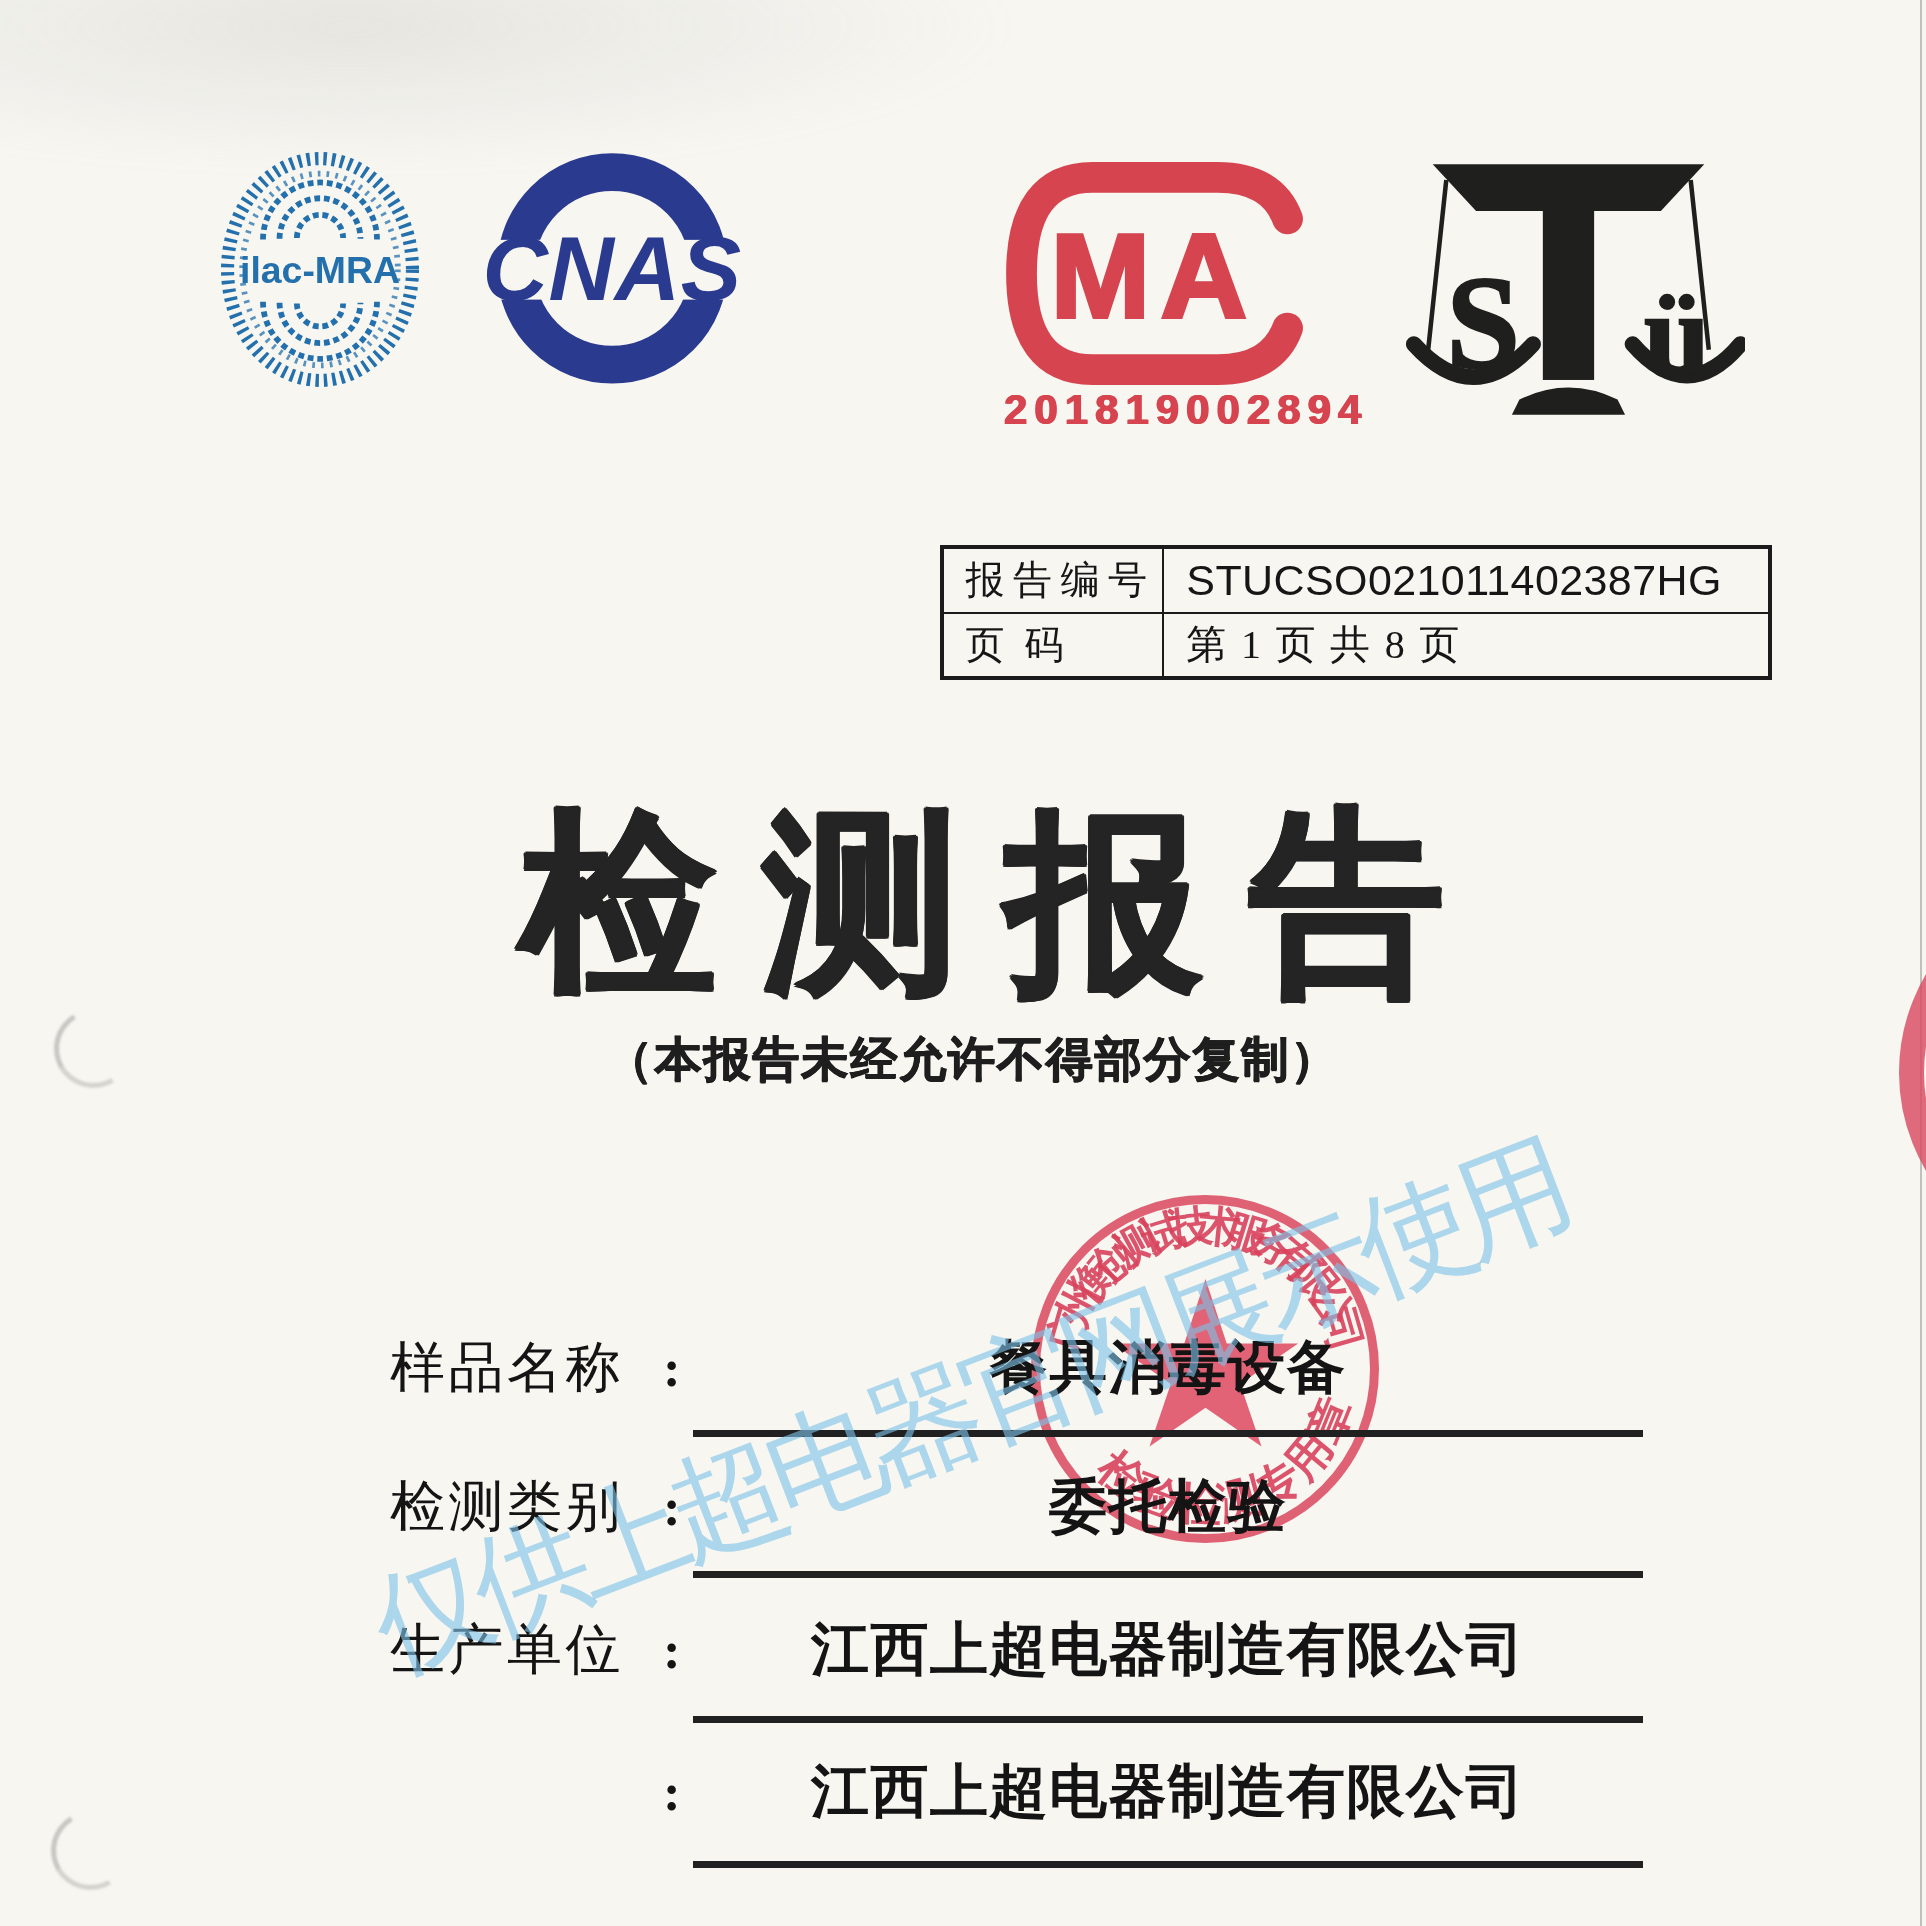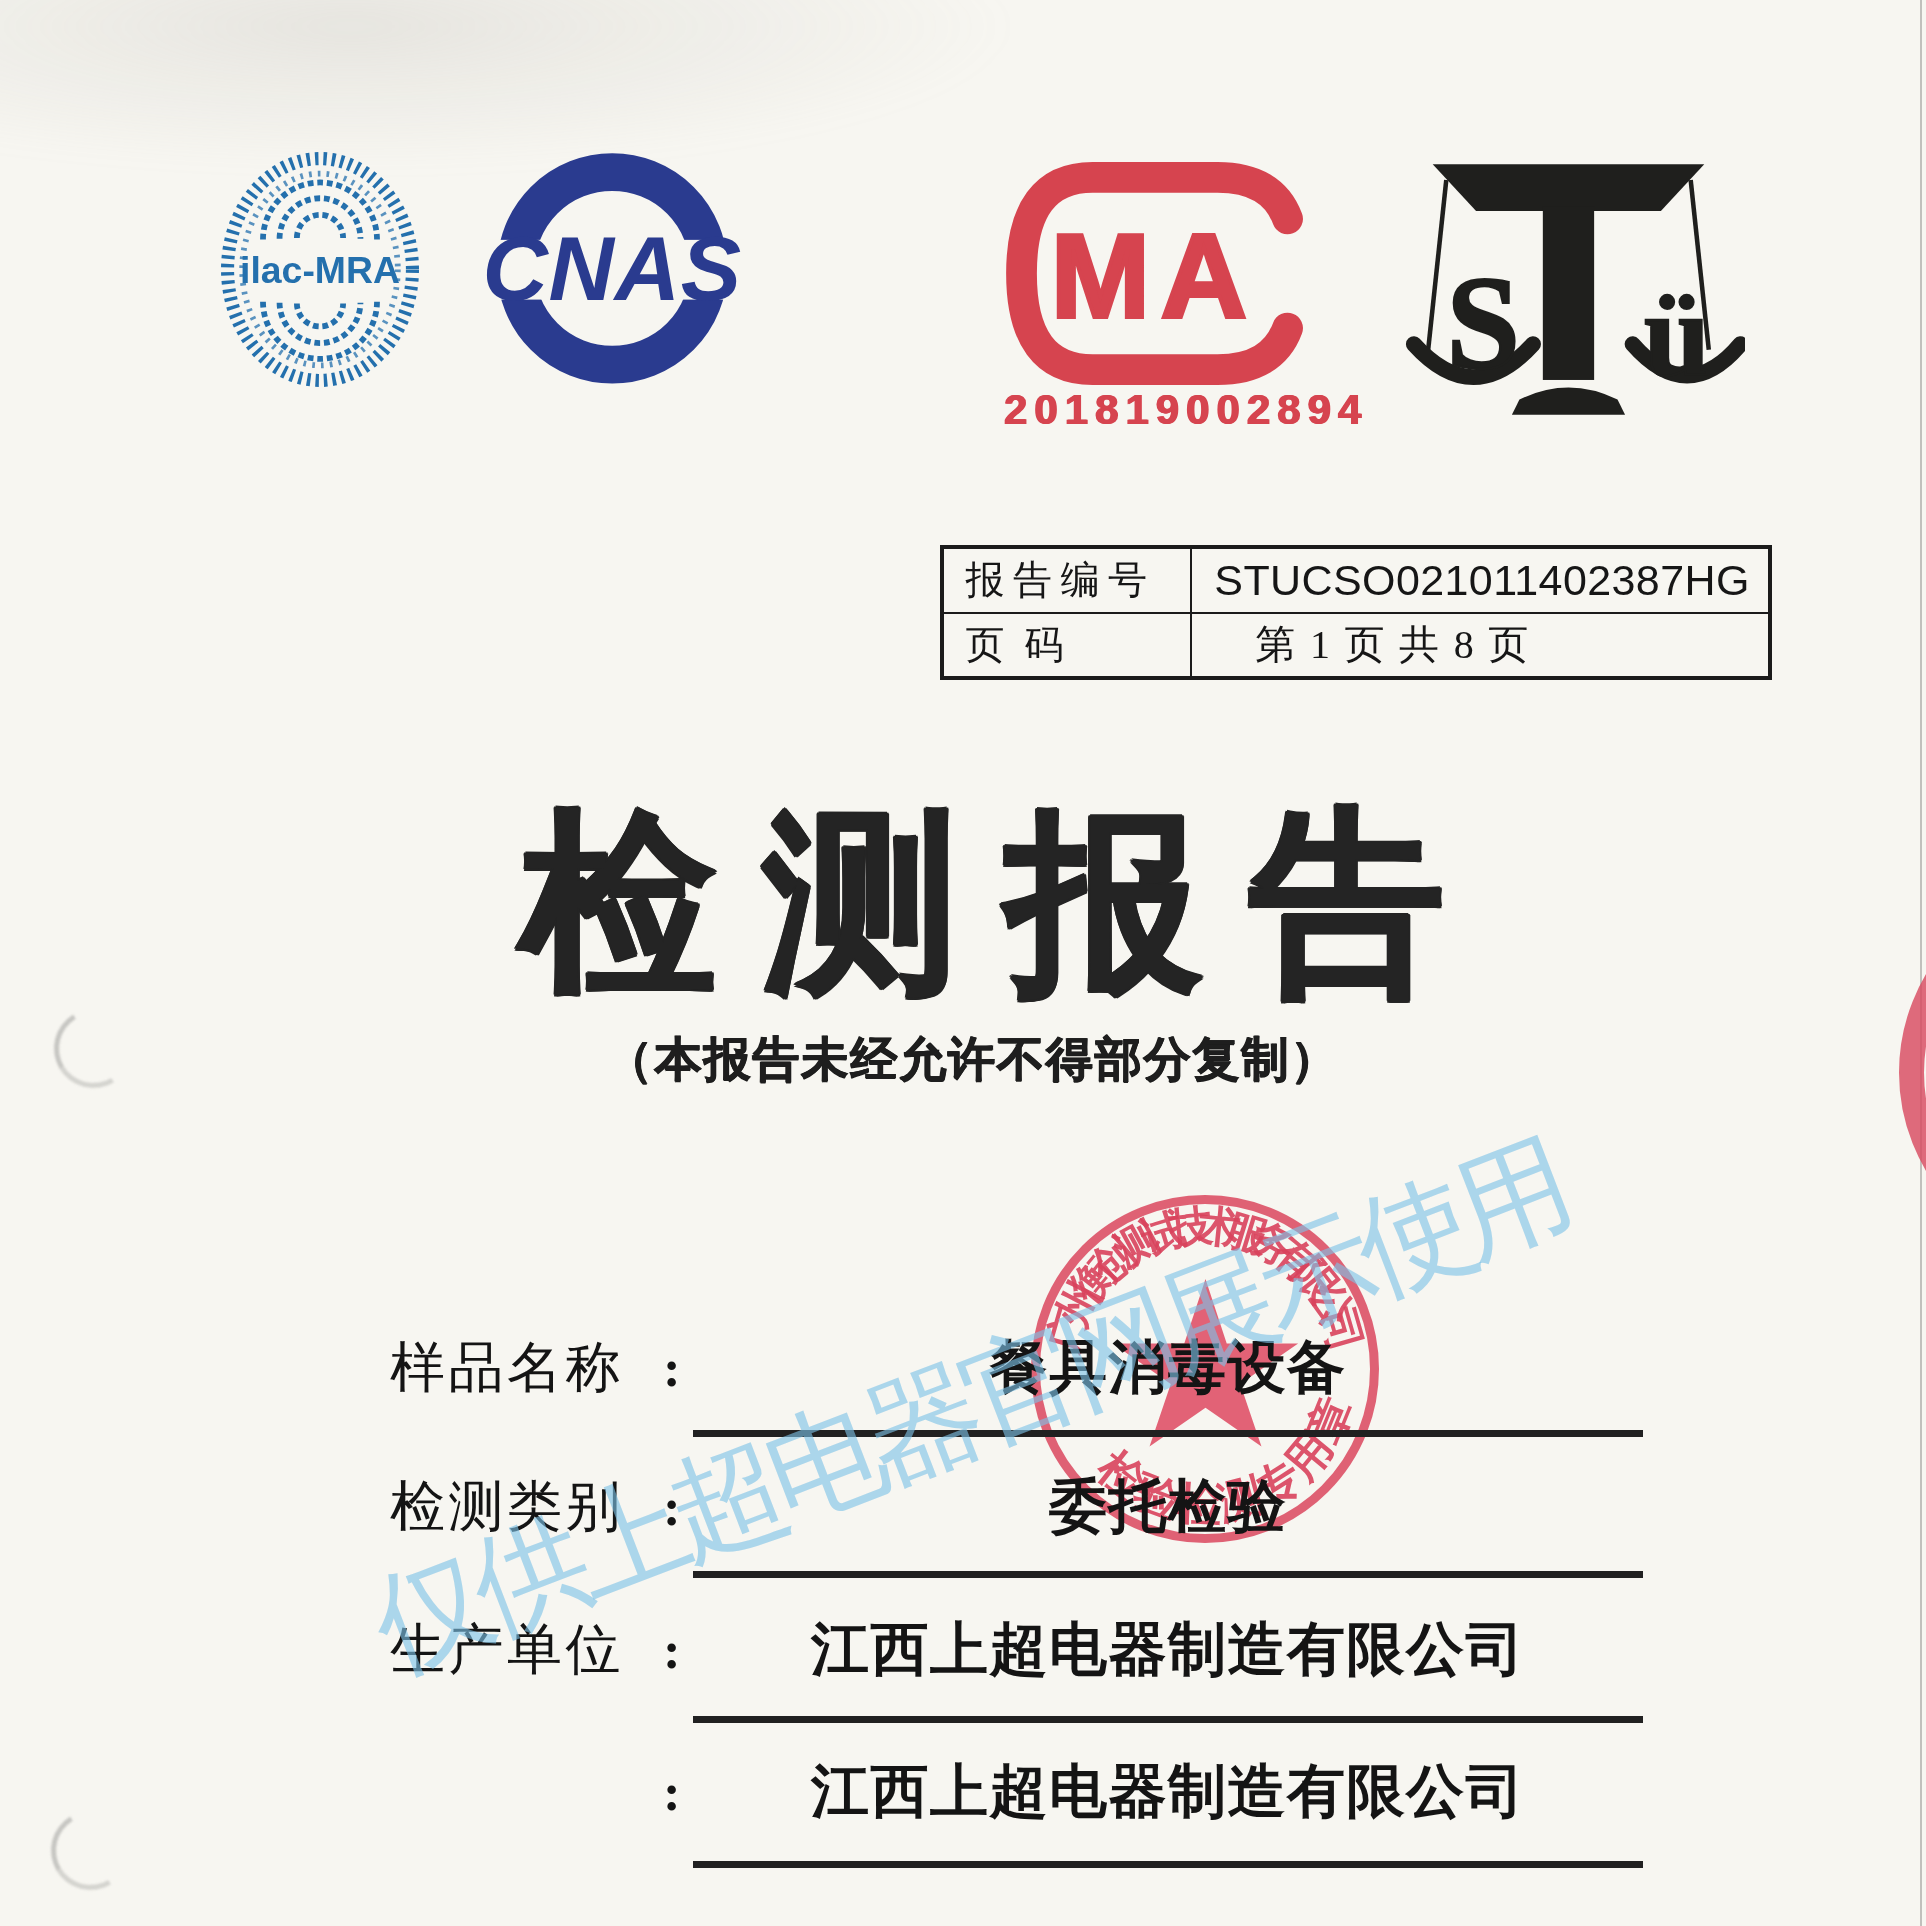--- a/index.html
+++ b/index.html
@@ -55,23 +55,23 @@
   .logo-stu{position:absolute;left:1398px;top:151px;}
 
   
   .report-table{
     position:absolute;left:940px;top:545px;width:824px;height:127px;
     border:4.2px solid #1b1b1b;
     display:flex;flex-direction:column;
     background:transparent;
   }
   .rt-row{flex:1;display:flex;align-items:stretch;}
-  .rt-row + .rt-row{border-top:2.7px solid #1b1b1b;gap:41px;}
+  .rt-row + .rt-row{border-top:2.7px solid #1b1b1b;}
   .rt-label{
-    width:248px;box-sizing:border-box;padding-left:21.6px;
+    width:220px;box-sizing:border-box;padding-left:21.6px;
     display:flex;align-items:center;
     font-family:"Liberation Serif",serif;
     font-size:39px;color:#161616;
     border-right:2.7px solid #1b1b1b;
   }
   .ls1{letter-spacing:8.5px;}
   .ls2{letter-spacing:20px;}
   .rt-value{
     flex:1;display:flex;align-items:center;padding-left:22.3px;
     font-family:"Liberation Sans",sans-serif;color:#161616;

